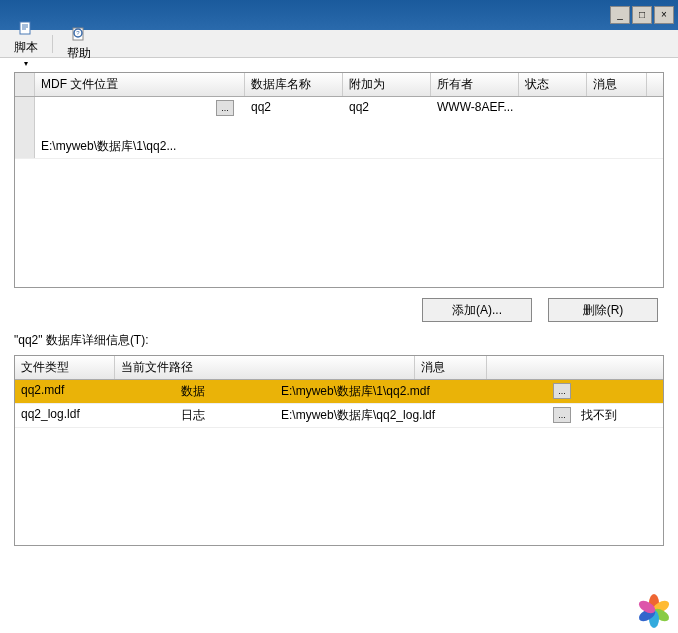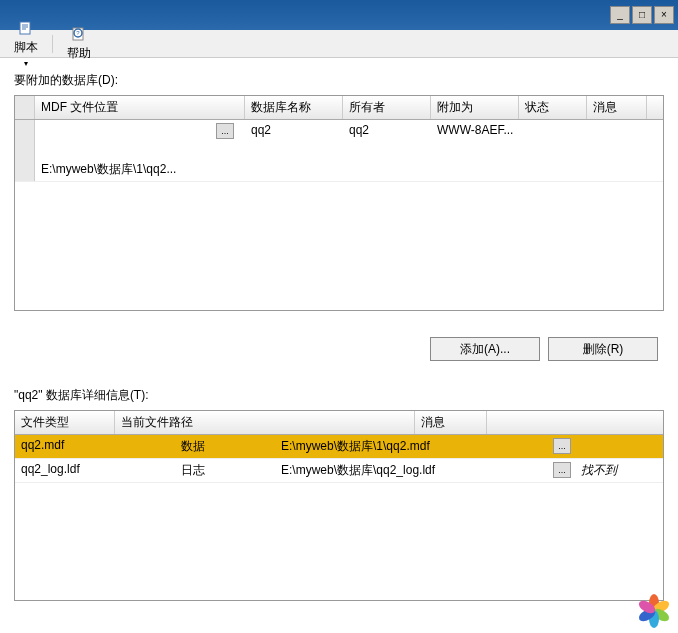--- a/index.html
+++ b/index.html
@@ -14,29 +14,29 @@
 .content { padding: 14px; background: #fff; }
 .section-label { font-size: 12px; margin-bottom: 6px; color: #000; }
 .grid-wrap { border: 1px solid #999; }
 .grid-header { display: flex; background: linear-gradient(#fff, #e8e8e8); border-bottom: 1px solid #aaa; }
 .grid-header .cell { padding: 3px 6px; border-right: 1px solid #ccc; font-size: 12px; }
 .grid-body { background: #fff; overflow: auto; }
 .grid-row { display: flex; border-bottom: 1px solid #eee; }
 .grid-row .cell { padding: 3px 6px; font-size: 12px; overflow: hidden; white-space: nowrap; }
 .grid-row.selected { background: #eab308; }
 .browse-btn { width: 18px; height: 16px; background: #e0e0e0; border: 1px solid #999; font-size: 9px; text-align: center; line-height: 14px; cursor: default; display: inline-block; }
-.btnrow { display: flex; justify-content: flex-end; gap: 8px; margin: 26px 0; padding-right: 6px; }
+.btnrow { display: flex; justify-content: flex-end; gap: 16px; margin: 10px 0; padding-right: 6px; }
 .pushbtn { min-width: 110px; height: 24px; background: #f0f0f0; border: 1px solid #888; padding: 2px 10px; font-size: 12px; cursor: default; }
 .flower { position: absolute; right: 6px; bottom: 4px; width: 36px; height: 36px; }
 .flower svg { width: 100%; height: 100%; }
 .rowmarker { width: 20px; background: #e8e8e8; border-right: 1px solid #ccc; }
 .grid1-h1 { width: 210px; } .grid1-h2 { width: 98px; } .grid1-h3 { width: 88px; } .grid1-h4 { width: 88px; } .grid1-h5 { width: 68px; } .grid1-h6 { width: 60px; }
 .grid1-c0 { width: 20px; } .grid1-c1 { width: 170px; margin-top: 38px; } .grid1-c2 { width: 40px; text-align: center; } .grid1-c3 { width: 98px; } .grid1-c4 { width: 88px; } .grid1-c5 { width: 88px; } .grid1-c6 { width: 68px; } .grid1-c7 { width: 60px; }
 .grid2-h1 { width: 160px; } .grid2-h2 { width: 100px; } .grid2-h3 { width: 300px; } .grid2-h4 { width: 72px; }
-.grid2-c1 { width: 160px; } .grid2-c2 { width: 100px; } .grid2-c3 { width: 272px; } .grid2-c4 { width: 28px; text-align: center; } .grid2-c5 { width: 72px; font-style: italic; }
+.grid2-c1 { width: 160px; } .grid2-c2 { width: 100px; } .grid2-c3 { width: 272px; } .grid2-c4 { width: 28px; text-align: center; } .grid2-c5 { width: 72px; }
 </style>
 </head>
 <body>
 
 <div class="titlebar">
   <div class="winbtns">
     <div class="winbtn">_</div>
     <div class="winbtn">□</div>
     <div class="winbtn">×</div>
   </div>
@@ -63,29 +63,28 @@
           <circle cx="7" cy="7" r="4" fill="none" stroke="#3a6aa8" stroke-width="1.5"></circle>
           <text x="7" y="9" font-size="6" text-anchor="middle" fill="#3a6aa8">?</text>
         </svg>
     </span>
     <span>帮助</span>
   </div>
 </div>
 
 <div class="content">
 
-  <div class="section-label">要附加的数据库(D):</div>
 
   <div class="grid-wrap">
     <div class="grid-header">
       <div class="rowmarker"></div>
       <div class="cell grid1-h1">MDF 文件位置</div>
       <div class="cell grid1-h2">数据库名称</div>
+      <div class="cell grid1-h3">附加为</div>
       <div class="cell grid1-h4">所有者</div>
-      <div class="cell grid1-h3">附加为</div>
       <div class="cell grid1-h5">状态</div>
       <div class="cell grid1-h6">消息</div>
     </div>
     <div class="grid-body" style="height:190px;">
       <div class="grid-row">
         <div class="cell grid1-c0 rowmarker"></div>
         <div class="cell grid1-c1">E:\myweb\数据库\1\qq2...</div>
         <div class="cell grid1-c2"><span class="browse-btn">...</span></div>
         <div class="cell grid1-c3">qq2</div>
         <div class="cell grid1-c4">qq2</div>

